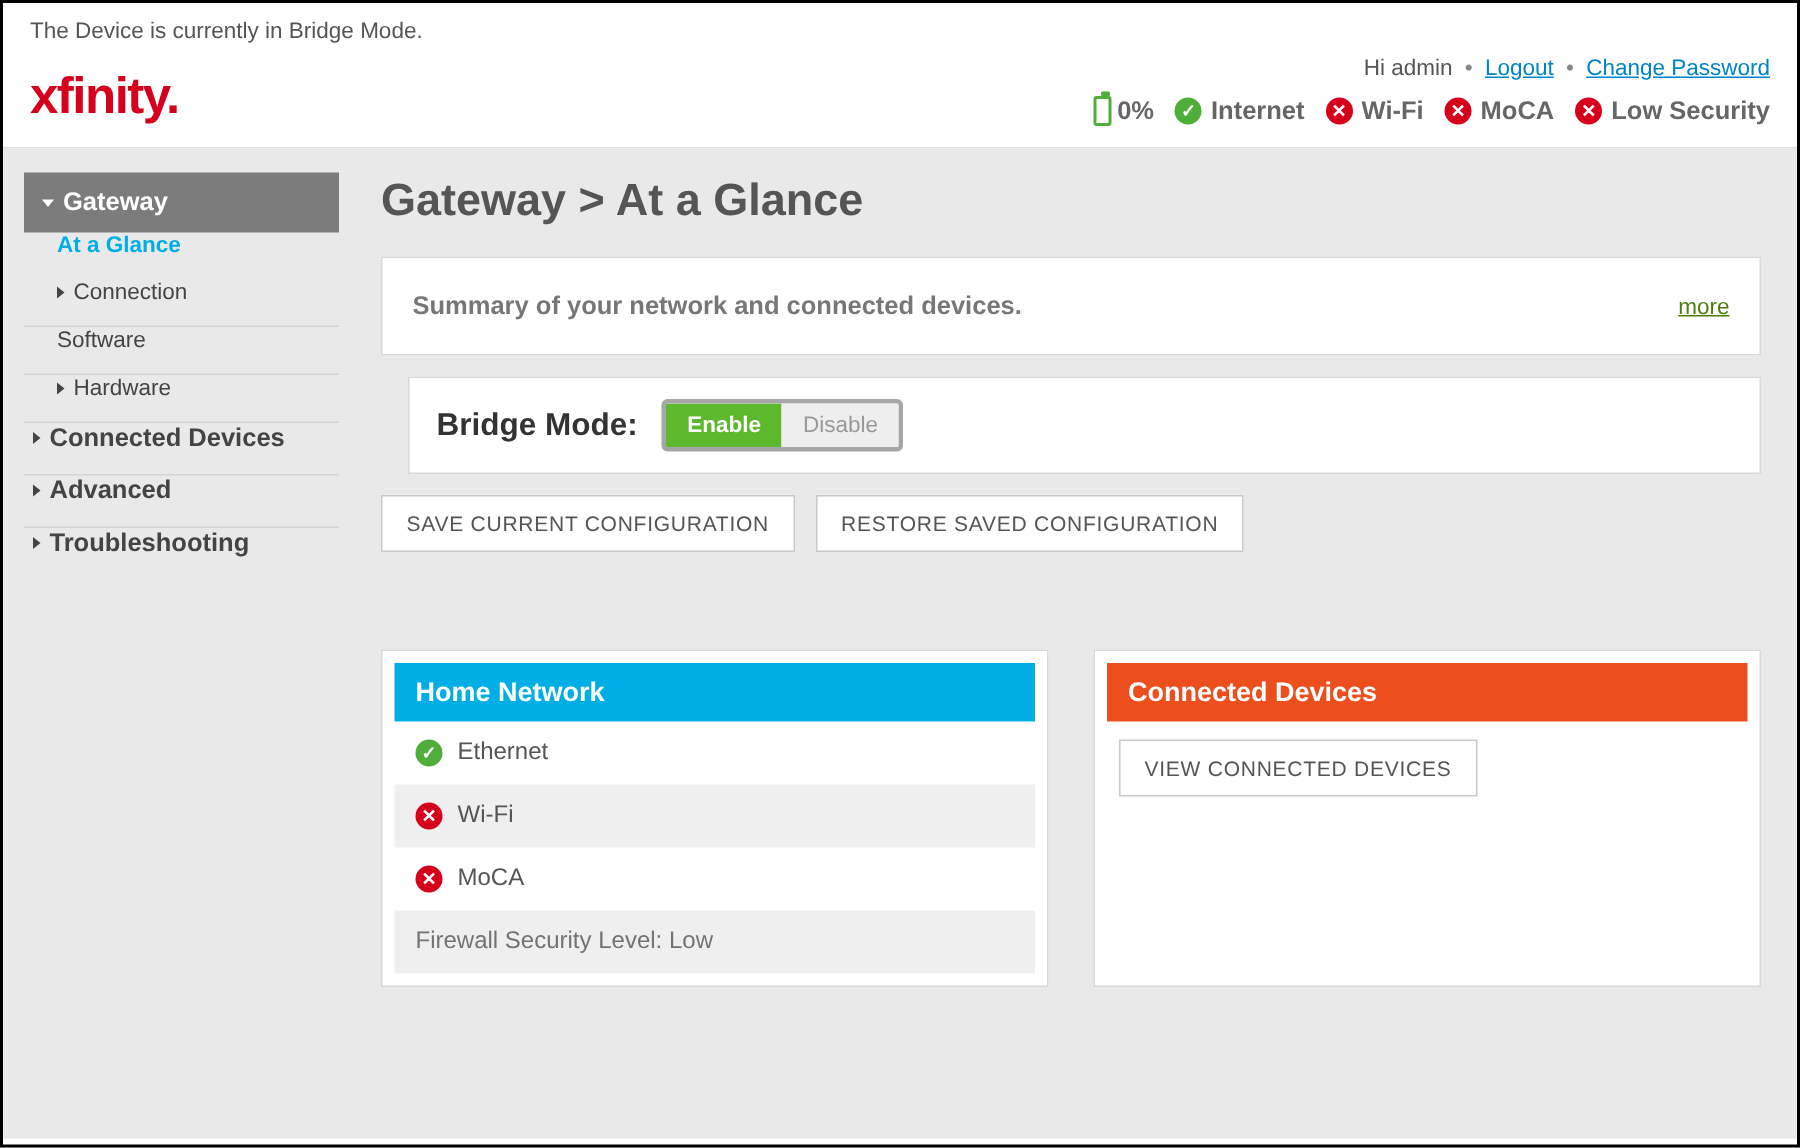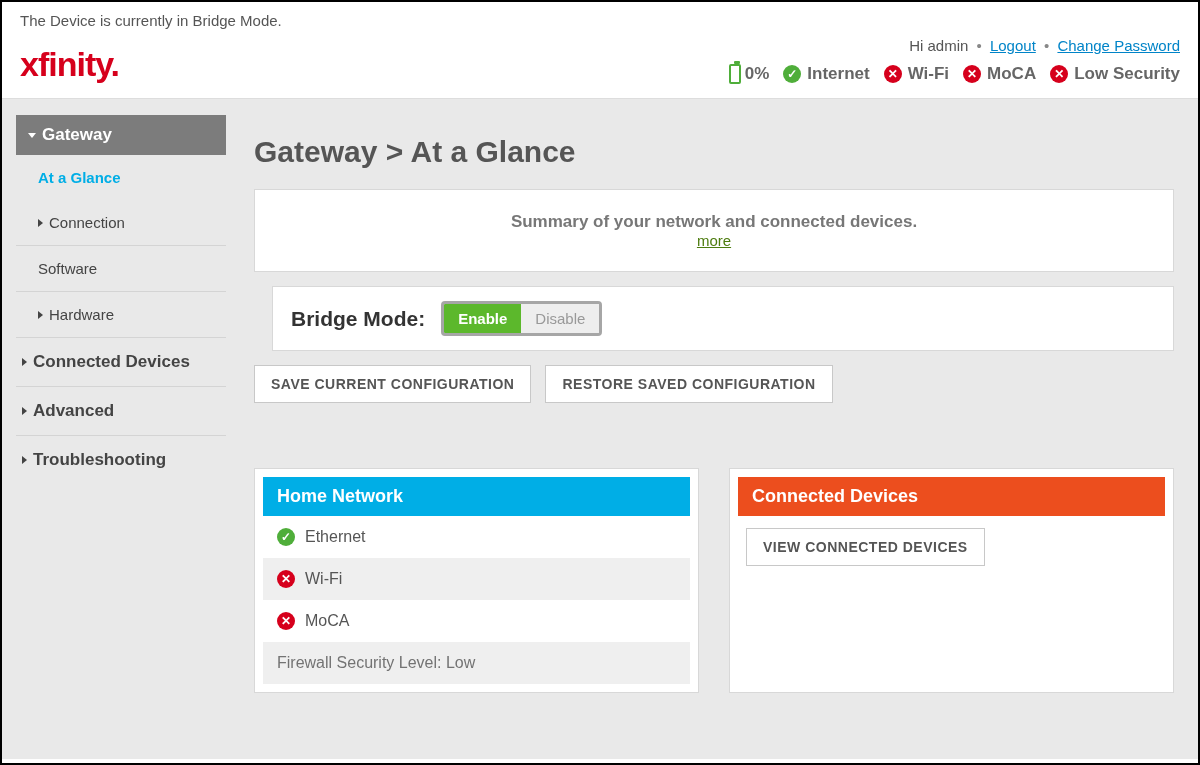--- a/index.html
+++ b/index.html
@@ -108,21 +108,21 @@
       background: #7c7c7c;
       color: #fff;
       font-weight: bold;
       font-size: 17px;
       padding: 10px 12px;
       display: flex;
       align-items: center;
       gap: 6px;
     }
     .side-sub {
-      padding: 14px 0 14px 22px;
+      padding: 0 0 14px 22px;
       font-size: 15px;
       border-bottom: 1px solid #d4d4d4;
       display: flex;
       align-items: center;
       gap: 6px;
       color: #444;
       cursor: pointer;
     }
     .side-sub.active { color: #00aee6; font-weight: bold; border-bottom: none; }
     .side-sub.noindent { padding-left: 6px; font-weight: bold; font-size: 17px; }
@@ -135,40 +135,39 @@
     }
     .caret-down {
       width: 0; height: 0;
       border-left: 4px solid transparent;
       border-right: 4px solid transparent;
       border-top: 5px solid currentColor;
       display: inline-block;
     }
     .content {
       flex: 1;
-      padding: 36px 24px 24px 28px;
+      padding: 18px 24px 24px 28px;
     }
     .page-title {
       font-size: 30px;
       font-weight: bold;
       color: #555;
       margin-bottom: 20px;
     }
     .summary-box {
       background: #fff;
       border: 1px solid #d8d8d8;
       padding: 22px 20px;
       display: flex;
       justify-content: space-between;
       align-items: center;
       color: #777;
       font-size: 17px;
       font-weight: bold;
       margin-bottom: 14px;
-      flex-direction: column;
     }
     .summary-box a {
       color: #4d7c0f;
       font-weight: normal;
       font-size: 15px;
       text-decoration: underline;
     }
     .bridge-box {
       background: #fff;
       border: 1px solid #d8d8d8;
@@ -201,21 +200,21 @@
     .config-row {
       display: flex;
       gap: 14px;
       margin-bottom: 18px;
     }
     .cfg-btn {
       background: #fff;
       border: 1px solid #c8c8c8;
       padding: 10px 16px;
       font-size: 14px;
-      font-weight: bold;
+      font-weight: normal;
       color: #555;
       letter-spacing: 0.5px;
       cursor: pointer;
     }
     .panels-row {
       display: flex;
       gap: 30px;
     }
     .panel {
       background: #fff;

